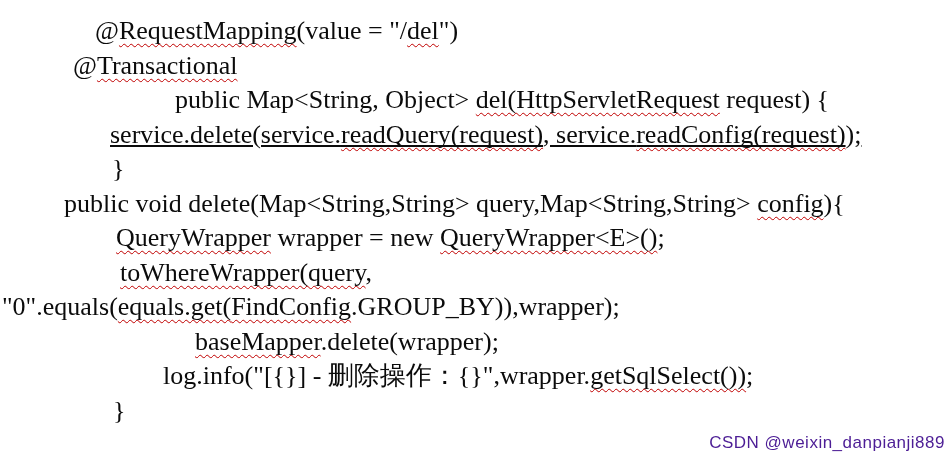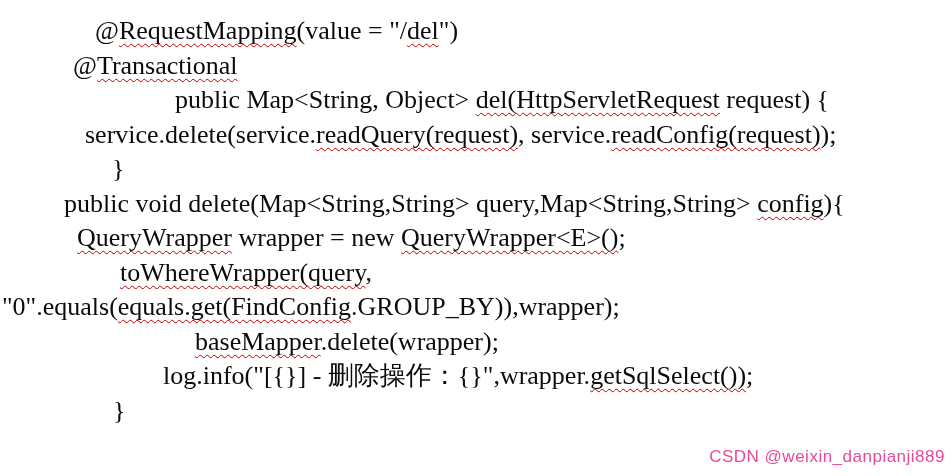--- a/index.html
+++ b/index.html
@@ -34,39 +34,39 @@
     text-decoration-line: underline;
     text-decoration-style: wavy;
     text-decoration-color: #c00000;
     text-decoration-thickness: 1px;
     text-underline-offset: 4px;
     text-decoration-skip-ink: none;
   }
   .watermark {
     position: absolute;
     right: 7px;
-    top: 447px;
+    top: 433px;
     font-family: "Liberation Sans", "DejaVu Sans", sans-serif;
     font-size: 17px;
     letter-spacing: 0.5px;
-    color: #ec4899;
+    color: #4c1d95;
   }
 </style>
 </head>
 <body>
 
 <div class="page">
   <div class="code-block">
       <div class="code-line" style="padding-left: 95px;"><span>@</span><span class="squiggle">RequestMapping</span><span>(value = "/</span><span class="squiggle">del</span><span>")</span></div>
       <div class="code-line" style="padding-left: 73px;"><span>@</span><span class="squiggle">Transactional</span></div>
       <div class="code-line" style="padding-left: 52px; text-align: center;"><span>public Map&lt;String, Object&gt; </span><span class="squiggle">del(HttpServletRequest</span><span> request) {</span></div>
-      <div class="code-line" style="padding-left: 85px;"><span>service.delete(service.</span><span class="squiggle">readQuery(request)</span><span>, service.</span><span class="squiggle">readConfig(request)</span><span>);</span></div>
+      <div class="code-line" style="padding-left: 110px; text-decoration: underline;"><span>service.delete(service.</span><span class="squiggle">readQuery(request)</span><span>, service.</span><span class="squiggle">readConfig(request)</span><span>);</span></div>
       <div class="code-line" style="padding-left: 112px;"><span>}</span></div>
       <div class="code-line" style="padding-left: 64px;"><span>public void delete(Map&lt;String,String&gt; query,Map&lt;String,String&gt; </span><span class="squiggle">config</span><span>){</span></div>
-      <div class="code-line" style="padding-left: 77px; font-family: Liberation Serif, serif;"><span class="squiggle">QueryWrapper</span><span> wrapper = new </span><span class="squiggle">QueryWrapper&lt;E&gt;()</span><span>;</span></div>
+      <div class="code-line" style="padding-left: 116px; font-family: Liberation Serif, serif;"><span class="squiggle">QueryWrapper</span><span> wrapper = new </span><span class="squiggle">QueryWrapper&lt;E&gt;()</span><span>;</span></div>
       <div class="code-line" style="padding-left: 120px;"><span class="squiggle">toWhereWrapper(query</span><span>,</span></div>
       <div class="code-line" style="padding-left: 2px;"><span>"0".equals(</span><span class="squiggle">equals.get(</span><span class="squiggle">FindConfig</span><span>.GROUP_BY)),wrapper);</span></div>
       <div class="code-line" style="padding-left: 163px; margin-left: 32px;"><span class="squiggle">baseMapper</span><span>.delete(wrapper);</span></div>
       <div class="code-line" style="padding-left: 163px;"><span>log.info("[{}] - 删除操作：{}",wrapper.</span><span class="squiggle">getSqlSelect())</span><span>;</span></div>
       <div class="code-line" style="padding-left: 113px;"><span>}</span></div>
     </div>
   <div class="watermark">CSDN @weixin_danpianji889</div>
 </div>
 
 </body></html>

